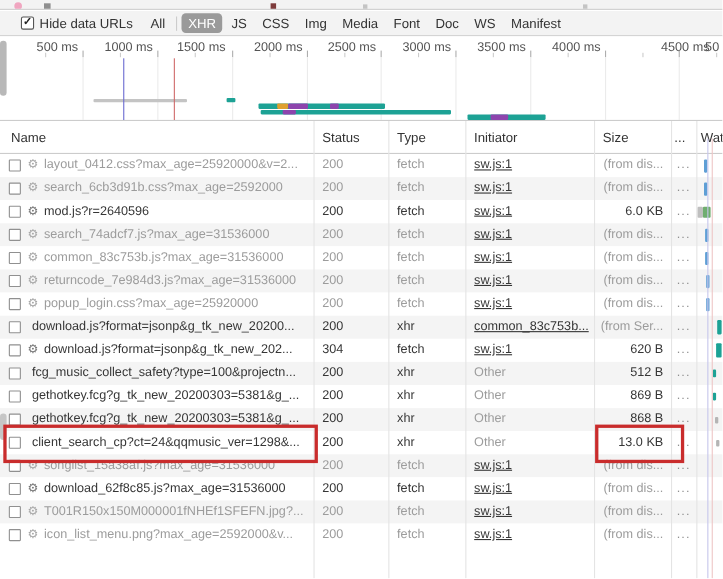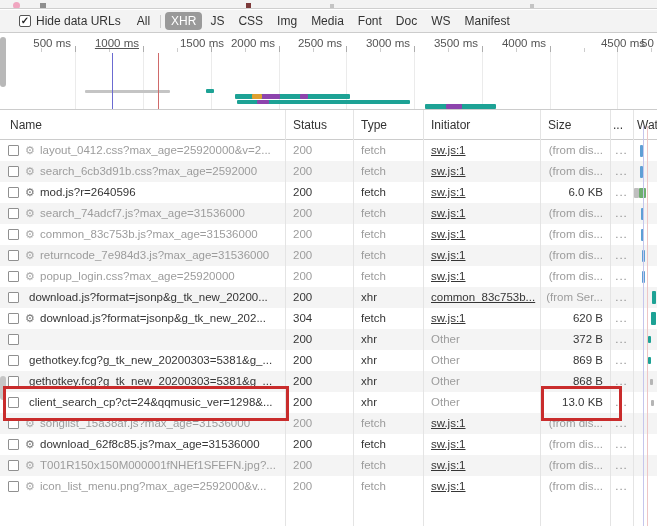--- a/index.html
+++ b/index.html
@@ -107,25 +107,25 @@
       </div>
   </div>
 
   <div class="overview">
     <div class="ov-scroll"></div>
   <span class="ruler-label" style="left: 1px;">500 ms</span>
       <div class="ruler-tick" style="left: 75px;"></div>
       <div class="grid-v" style="left: 75px;"></div>
       <div class="ruler-minor" style="left: 109px;"></div>
       <div class="ruler-minor" style="left: 41px;"></div>
-      <span class="ruler-label" style="left: 69px; text-decoration: underline;">1000 ms</span>
+      <span class="ruler-label" style="left: 69px;">1000 ms</span>
       <div class="ruler-tick" style="left: 143px;"></div>
       <div class="grid-v" style="left: 143px;"></div>
       <div class="ruler-minor" style="left: 177px;"></div>
-      <span class="ruler-label" style="left: 154px;">1500 ms</span>
+      <span class="ruler-label" style="left: 135px;">1500 ms</span>
       <div class="ruler-tick" style="left: 211px;"></div>
       <div class="grid-v" style="left: 211px;"></div>
       <div class="ruler-minor" style="left: 245px;"></div>
       <span class="ruler-label" style="left: 205px;">2000 ms</span>
       <div class="ruler-tick" style="left: 279px;"></div>
       <div class="grid-v" style="left: 279px;"></div>
       <div class="ruler-minor" style="left: 313px;"></div>
       <span class="ruler-label" style="left: 272px;">2500 ms</span>
       <div class="ruler-tick" style="left: 346px;"></div>
       <div class="grid-v" style="left: 346px;"></div>
@@ -268,24 +268,25 @@
           <span class="cell" style="left: 40px; width: 243px;">download.js?format=jsonp&amp;g_tk_new_202...</span>
           <span class="cell c-status">304</span>
           <span class="cell c-type">fetch</span>
           <span class="cell c-init link">sw.js:1</span>
           <span class="cell c-size">620 B</span>
           <span class="cell c-more">...</span>
           <div class="wf-bar" style="left: 651px; width: 5px; height: 13px; top: 4px; background: rgb(29, 162, 149);"></div>
         </div>
         <div class="row alt" style="top: 189px;">
           <span class="row-cb"></span>
+          <span class="cell" style="left: 29px; width: 254px;">fcg_music_collect_safety?type=100&amp;projectn...</span>
           <span class="cell c-status">200</span>
           <span class="cell c-type">xhr</span>
           <span class="cell c-init dim">Other</span>
-          <span class="cell c-size">372 B</span>
+          <span class="cell c-size">512 B</span>
           <span class="cell c-more">...</span>
           <div class="wf-bar" style="left: 648px; width: 3px; height: 7px; top: 7px; background: rgb(29, 162, 149);"></div>
         </div>
         <div class="row" style="top: 210px;">
           <span class="row-cb"></span>
           <span class="cell" style="left: 29px; width: 254px;">gethotkey.fcg?g_tk_new_20200303=5381&amp;g_...</span>
           <span class="cell c-status">200</span>
           <span class="cell c-type">xhr</span>
           <span class="cell c-init dim">Other</span>
           <span class="cell c-size">869 B</span>

